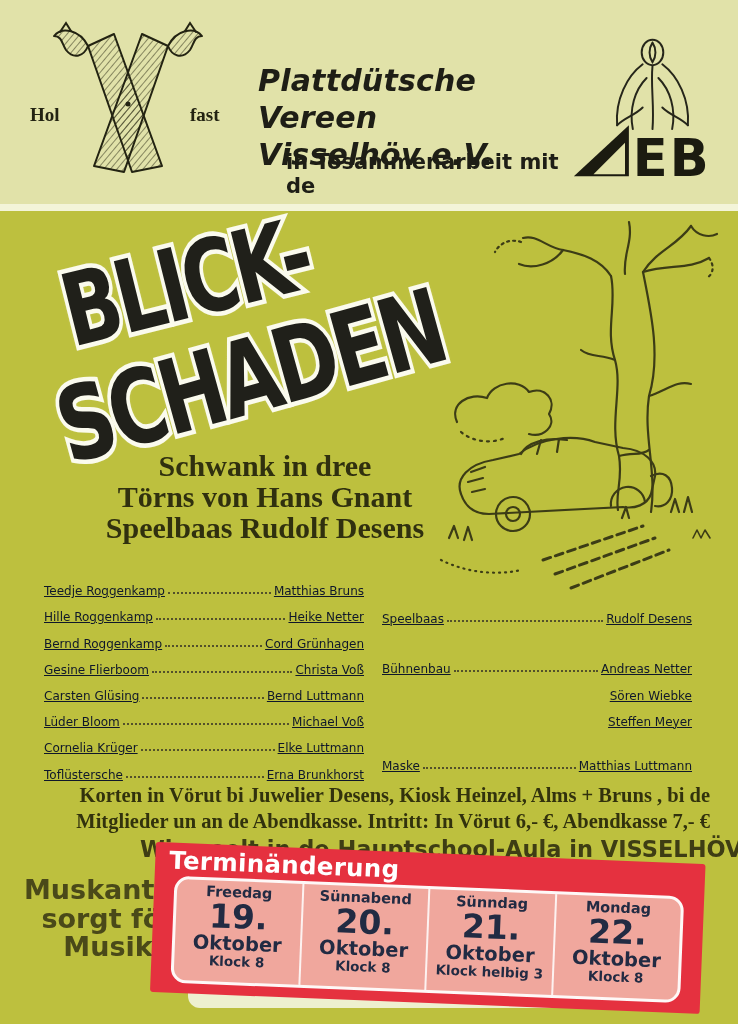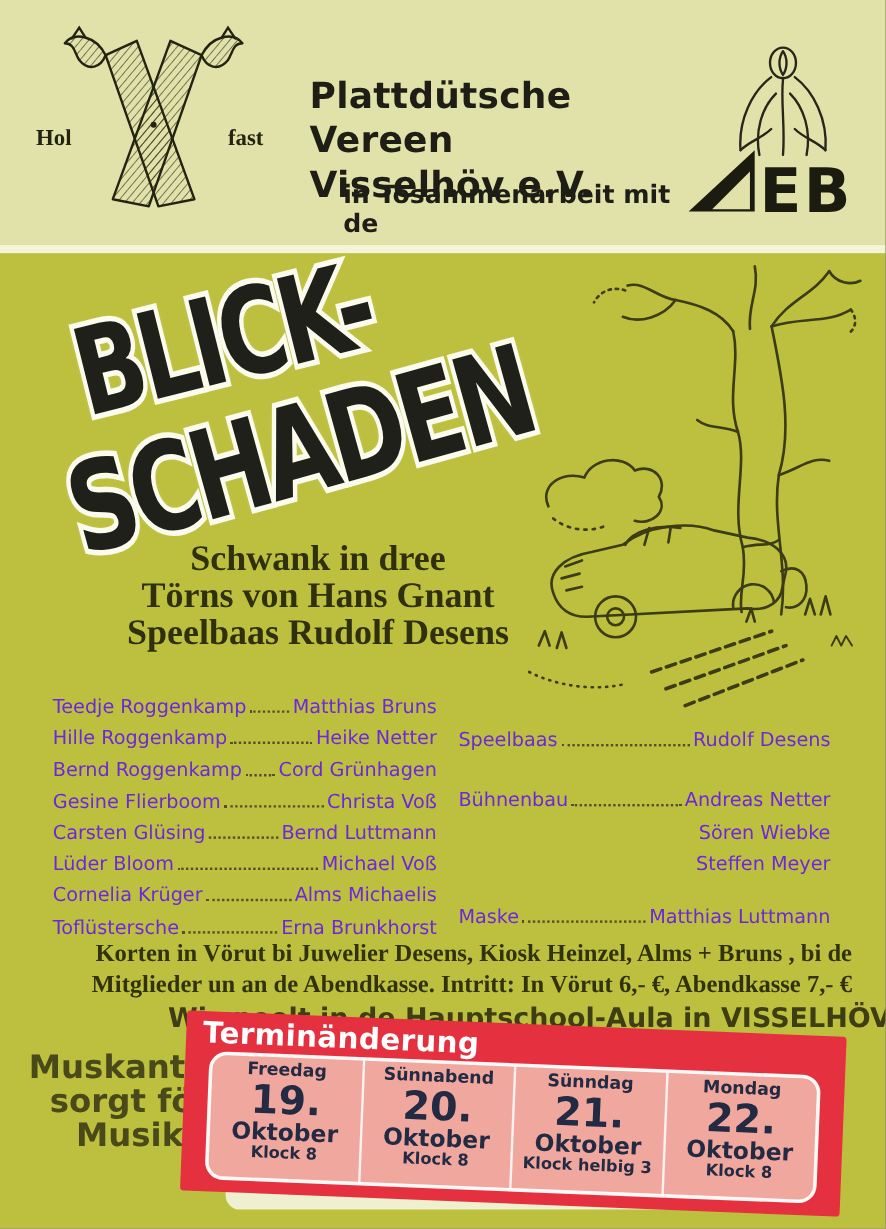--- a/index.html
+++ b/index.html
@@ -3,38 +3,38 @@
 <meta charset="utf-8">
 <style>
   html,body{margin:0;padding:0;background:#888;}
   .poster{position:relative;width:738px;height:1024px;overflow:hidden;
           background:#bdc03e;font-family:"DejaVu Sans",sans-serif;}
   
   .header{position:absolute;left:0;top:0;width:738px;height:204px;background:#e1e2a9;}
   .divider{position:absolute;left:0;top:204px;width:738px;height:7px;background:#f3f4d8;}
   .holfast{position:absolute;left:26px;top:20px;}
   .clubname{position:absolute;left:258px;top:62px;width:320px;text-align:left;
-            font-weight:bold;font-size:30px;line-height:37px;color:#1e1e16;letter-spacing:.2px;}
+            font-weight:bold;font-size:30px;line-height:37px;color:#1e1e16;letter-spacing:.2px;font-style:italic;}
   .coop{position:absolute;left:286px;top:150px;width:300px;text-align:left;
         font-weight:600;font-size:21px;color:#1e1e16;}
   .leb{position:absolute;left:566px;top:28px;}
   
   .title{position:absolute;font-weight:bold;letter-spacing:-4px;line-height:1;
          color:#20201a;-webkit-text-stroke:7px #fbfbee;paint-order:stroke fill;
          text-shadow:0 0 5px rgba(251,251,238,.85);white-space:nowrap;}
   .title1{left:52px;top:265px;font-size:76px;transform:rotate(-14deg) scaleY(1.32);transform-origin:0 0;}
   .title2{left:46px;top:380px;font-size:78px;transform:rotate(-15.5deg) scaleY(1.32);transform-origin:0 0;}
   
   .subtitle{position:absolute;left:100px;top:450px;width:330px;text-align:center;
             font-family:Liberation Serif, serif;font-weight:bold;font-size:30px;
             line-height:31px;color:#30300f;}
   
   .carart{position:absolute;left:425px;top:208px;}
   
-  .cast{position:absolute;font-size:16px;font-weight:500;color:#6d28d9;}
+  .cast{position:absolute;font-size:12px;font-weight:500;color:#0f172a;text-decoration:underline;}
   .cast-left{left:44px;top:572px;width:320px;}
   .cast-right{left:382px;top:600px;width:310px;}
   .crow{display:flex;align-items:flex-end;height:26.2px;white-space:nowrap;}
   .crow .dots{flex:1;border-bottom:2px dotted #53512a;margin:0 3px 4px 3px;min-width:8px;}
   .crow.nameonly{justify-content:flex-end;}
   .mt24{margin-top:24px;} .mt18{margin-top:18px;}
   
   .tickets{position:absolute;left:28px;top:782px;width:682px;text-align:right;
            font-family:"Liberation Serif",serif;font-weight:bold;font-size:20.5px;
            line-height:26px;color:#32320d;}
@@ -184,21 +184,21 @@
         <span>Bernd Luttmann</span>
       </div>
     <div class="crow">
         <span>Lüder Bloom</span>
         <span class="dots"></span>
         <span>Michael Voß</span>
       </div>
     <div class="crow">
         <span>Cornelia Krüger</span>
         <span class="dots"></span>
-        <span>Alms Michaelis</span>
+        <span>Elke Luttmann</span>
       </div>
     <div class="crow">
         <span>Toflüstersche</span>
         <span class="dots"></span>
         <span>Erna Brunkhorst</span>
       </div>
   </div>
 
   <div class="cast cast-right">
     <div class="crow">

